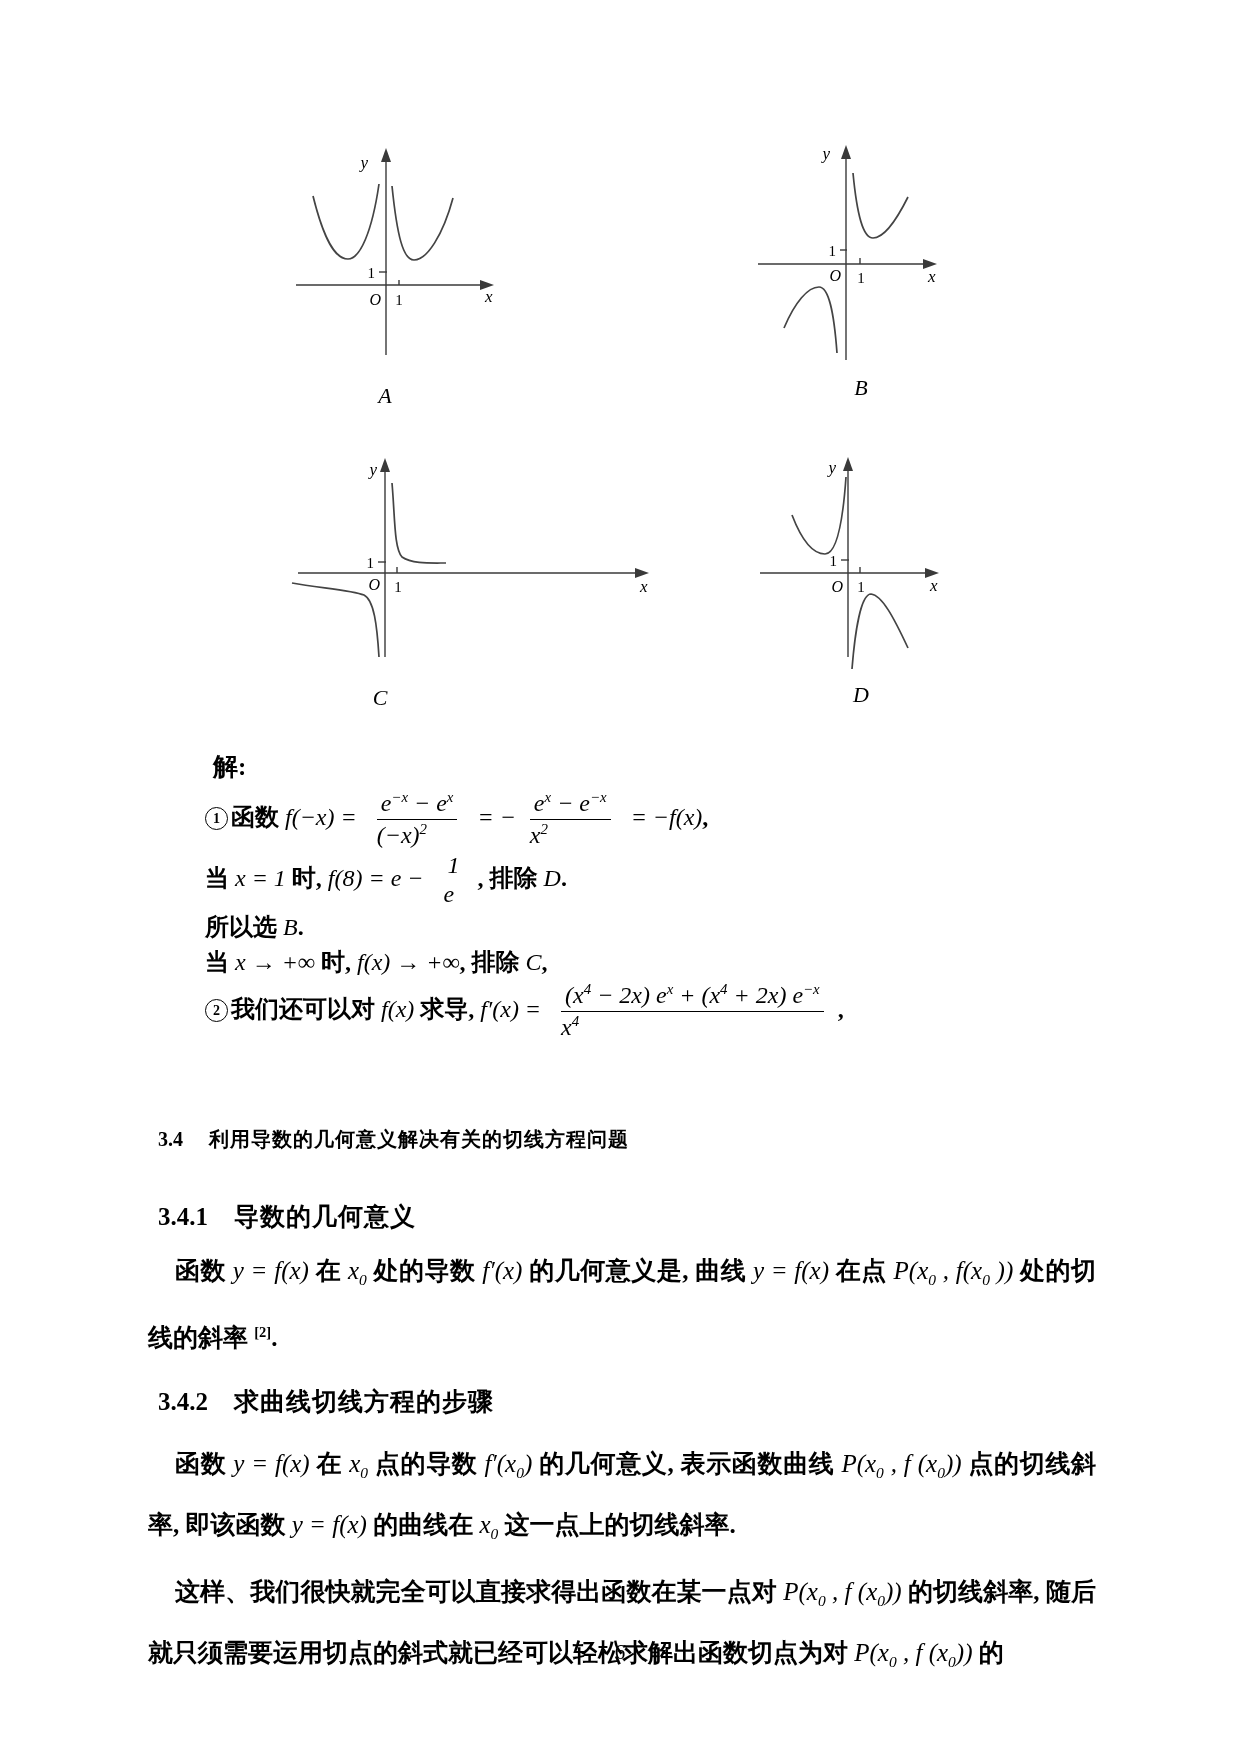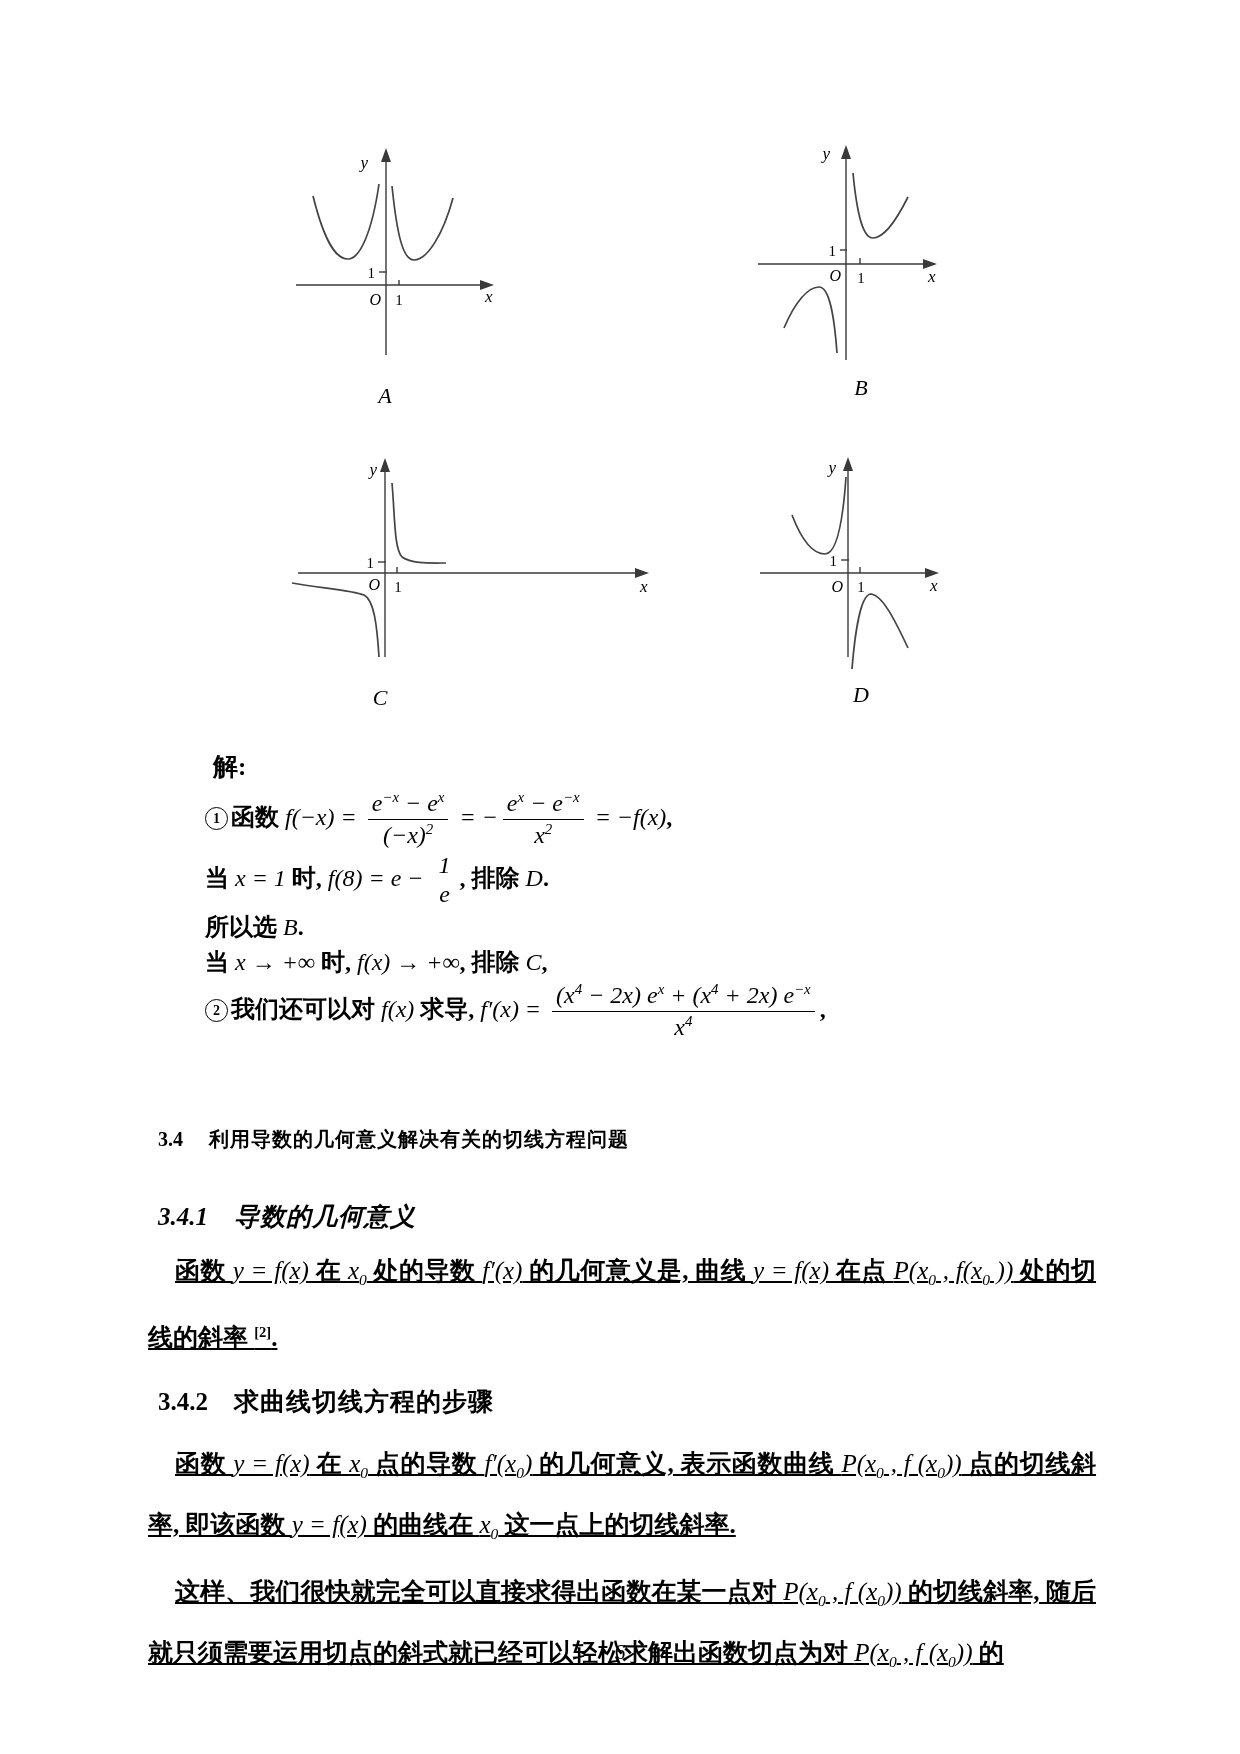--- a/index.html
+++ b/index.html
@@ -11,37 +11,37 @@
   
   .tk-c{font-weight:700;}
   .tk-m{font-style:italic;}
   .tk-m,.sol sup,.sol sub{font-family:"Liberation Serif","DejaVu Serif",serif;}
   sup.tk-sup{font-size:62%;font-style:italic;}
   sup.tk-supt{font-size:58%;font-style:normal;font-weight:700;}
   sub.tk-sub{font-size:62%;font-style:italic;}
   .tk-circ{display:inline-block;width:21px;height:21px;line-height:21px;border:1.6px solid #000;
            border-radius:50%;text-align:center;font-size:14px;vertical-align:2px;margin-right:3px;
            font-weight:700;font-style:normal;}
-  .frac{display:inline-block;vertical-align:middle;text-align:center;margin:0 5px;line-height:1.15;}
+  .frac{display:inline-block;vertical-align:middle;text-align:left;margin:0 14px;line-height:1.15;}
   .frac .num{display:block;padding:0 4px 1px;border-bottom:1.6px solid #000;}
   .frac.nobar .num{border-bottom:none;padding-bottom:0;}
   .frac .den{display:block;padding-top:1px;}
   
   .sol{left:205px;top:750px;width:920px;font-size:24px;}
   .sol-heading{font-weight:700;font-size:25px;margin:0 0 6px 8px;}
   .sol-line{margin:3px 0;white-space:nowrap;}
   .h1{left:158px;top:1126px;font-size:20px;font-weight:700;letter-spacing:1px;}
   .h2{font-size:25px;font-weight:700;letter-spacing:1px;}
-  .h-341{left:158px;top:1200px;font-style:italic;}
+  .h-341{left:158px;top:1200px;}
   .h-342{left:158px;top:1385px;}
   .hnum{font-weight:700;margin-right:26px;letter-spacing:0;}
   .para{left:148px;top:1245px;width:948px;font-size:25px;line-height:52px;
         text-align:justify;text-indent:27px;}
   .p-342{top:1438px;}
-  .para p{margin:0 0 6px 0;text-decoration:underline;}
+  .para p{margin:0 0 6px 0;}
   .page-num{left:0;top:1640px;width:100%;text-align:center;font-size:21px;}
 </style>
 </head>
 <body>
 
 <div id="page">
 
   <div class="abs" style="left:280px;top:140px;">
     <svg width="220" height="280" viewBox="0 0 220 280">
       <g stroke="#3a3a3a" stroke-width="1.4" fill="none">

